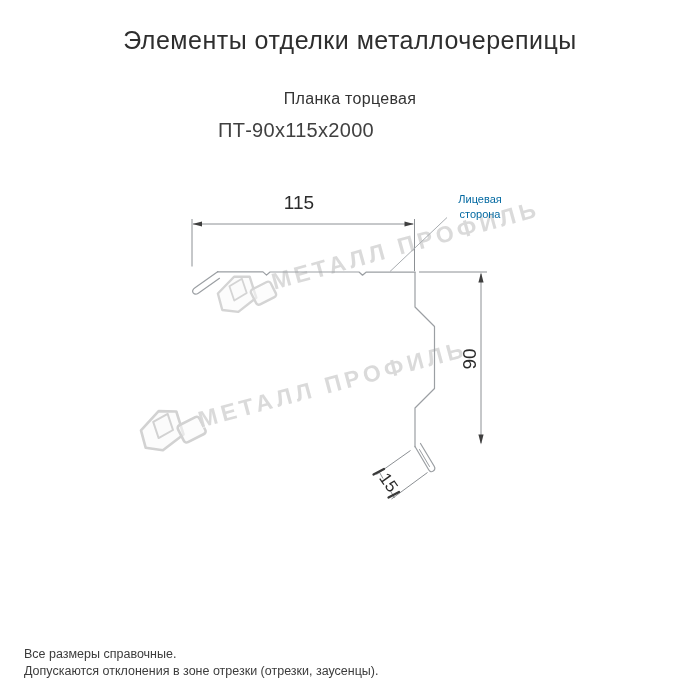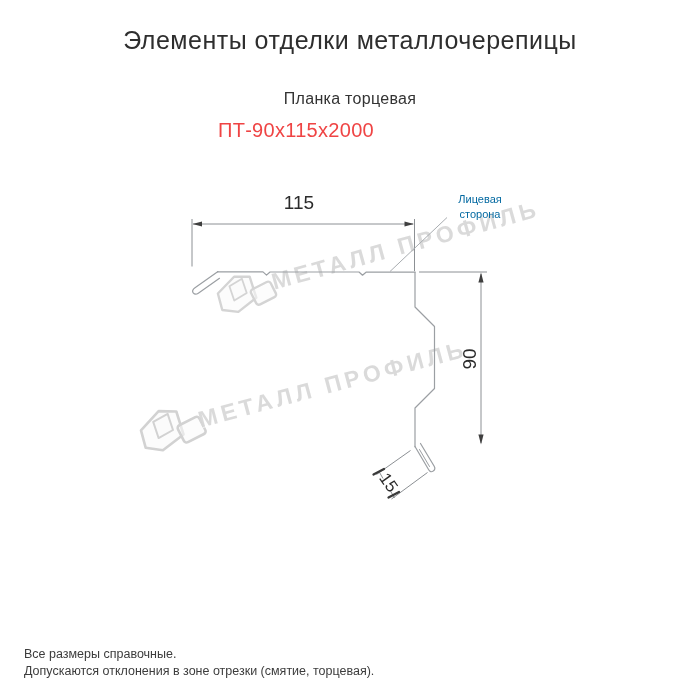--- a/index.html
+++ b/index.html
@@ -14,21 +14,21 @@
   .title{
     left:0;top:26px;width:700px;text-align:center;
     font-size:25px;font-weight:400;color:#2e2e2e;letter-spacing:.5px;
   }
   .subtitle{
     left:0;top:90px;width:700px;text-align:center;
     font-size:16px;color:#333;letter-spacing:.3px;
   }
   .code{
     left:0;top:119px;width:592px;text-align:center;
-    font-size:20px;color:#ef4444;letter-spacing:.3px;
+    font-size:20px;color:#404040;letter-spacing:.3px;
   }
   
   .wm-text{
     width:280px;height:30px;text-align:center;
     font-size:23px;font-weight:700;letter-spacing:4px;
     color:rgba(172,172,172,0.45);
     white-space:nowrap;
     text-shadow:0 1px 1px rgba(255,255,255,.9);
     z-index:1;
   }
@@ -138,13 +138,13 @@
 
   <line x1="390" y1="271.5" x2="447" y2="217.5" stroke="#a8acb0" stroke-width="1"></line>
 </svg>
 
 <div class="abs dim-text dim-115">115</div>
 <div class="abs dim-text dim-90">90</div>
 <div class="abs dim-text dim-15">15</div>
 <div class="abs face-label">Лицевая сторона</div>
 
 <div class="abs footer-note note1">Все размеры справочные.</div>
-<div class="abs footer-note note2">Допускаются отклонения в зоне отрезки (смятие, торцевая).</div>
+<div class="abs footer-note note2">Допускаются отклонения в зоне отрезки (отрезки, заусенцы).</div>
 
 </body></html>

